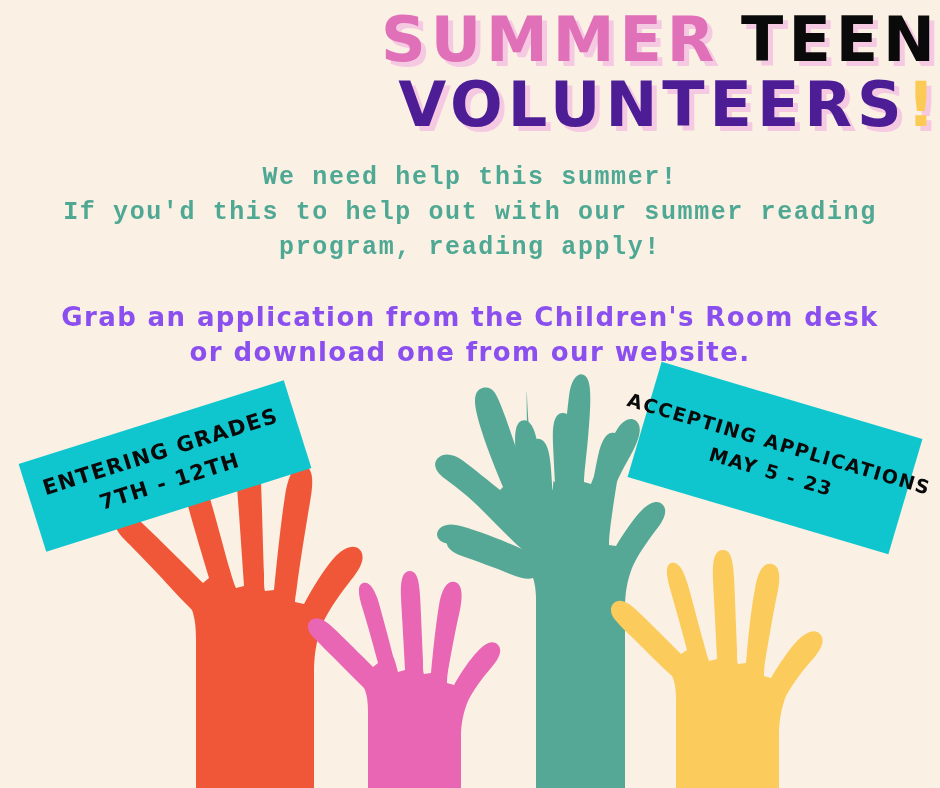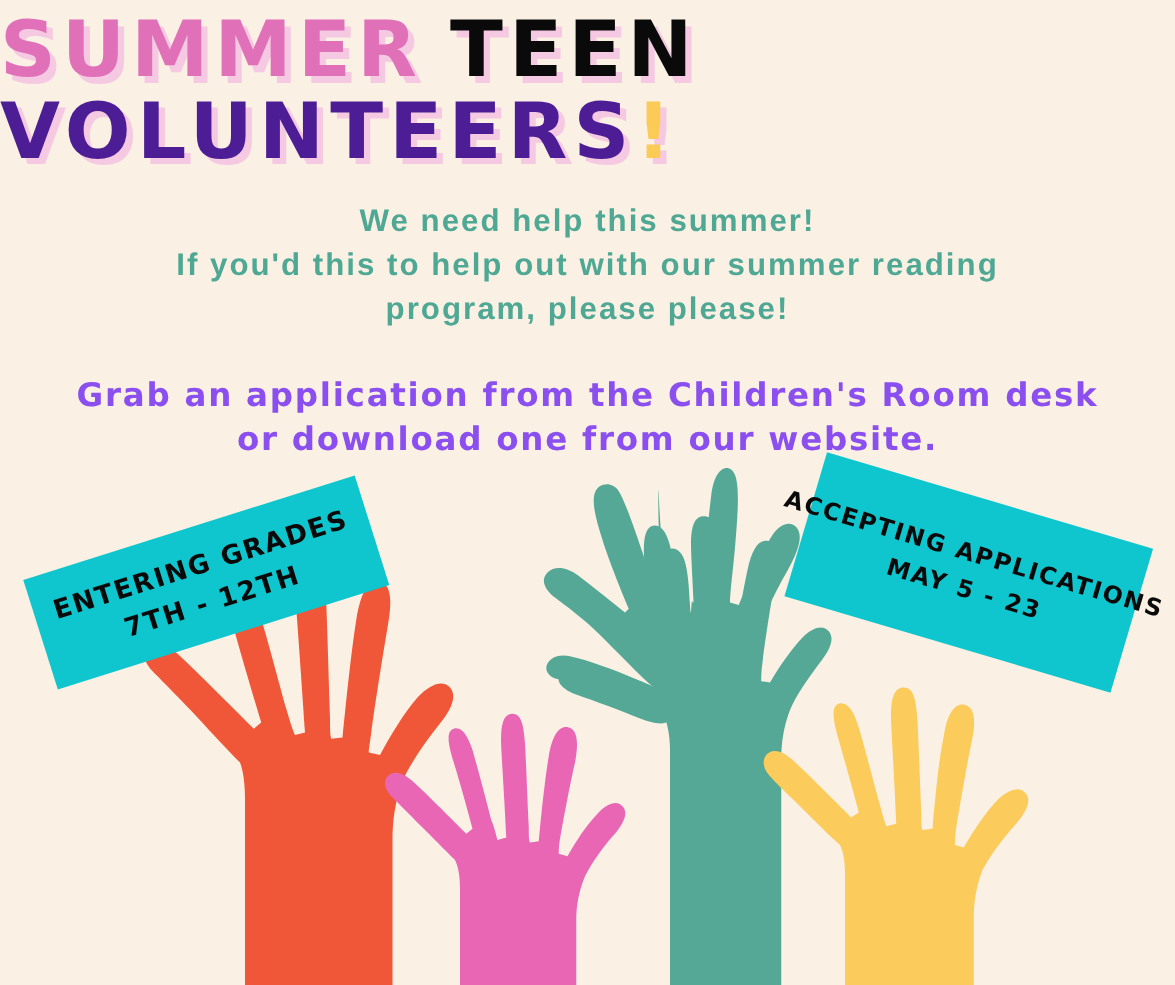--- a/index.html
+++ b/index.html
@@ -19,21 +19,21 @@
     overflow: hidden;
     background: #faf1e4;
   }
 
   
   .title-block {
     position: absolute;
     top: 8px;
     left: 0;
     width: 940px;
-    text-align: left;
+    text-align: right;
     line-height: 1.02;
     user-select: none;
   }
   .title-line {
     display: block;
     font-family: "DejaVu Sans", sans-serif;
     font-weight: 700;
     font-size: 62px;
     letter-spacing: 5px;
     white-space: nowrap;
@@ -57,21 +57,21 @@
   }
 
   
   .teal-block {
     position: absolute;
     top: 160px;
     left: 0;
     width: 940px;
     text-align: center;
     color: #4fa894;
-    font-family: Liberation Sans, sans-serif;
+    font-family: Liberation Mono, monospace;
     font-weight: 700;
     font-size: 25px;
     letter-spacing: 1.6px;
     line-height: 35px;
     user-select: none;
   }
   .teal-block .ln { display: block; white-space: nowrap; }
 
   
   .purple-block {
@@ -359,21 +359,21 @@
       <span class="t-summer">SUMMER</span><span style="letter-spacing:0"> </span><span class="t-teen">TEEN</span>
     </span>
     <span class="title-line title-line-2">
       <span class="t-volunteers">VOLUNTEERS</span><span class="t-bang">!</span>
     </span>
   </div>
 
   <div class="teal-block">
     <span class="ln">We need help this summer!</span>
     <span class="ln">If you'd this to help out with our summer reading</span>
-    <span class="ln">program, please please!</span>
+    <span class="ln">program, reading apply!</span>
   </div>
 
   <div class="purple-block">
     <span class="ln">Grab an application from the Children's Room desk</span>
     <span class="ln">or download one from our website.</span>
   </div>
 
   <div class="banner" id="banner-grades">
     <span class="bl">ENTERING GRADES</span>
     <span class="bl">7TH - 12TH</span>

